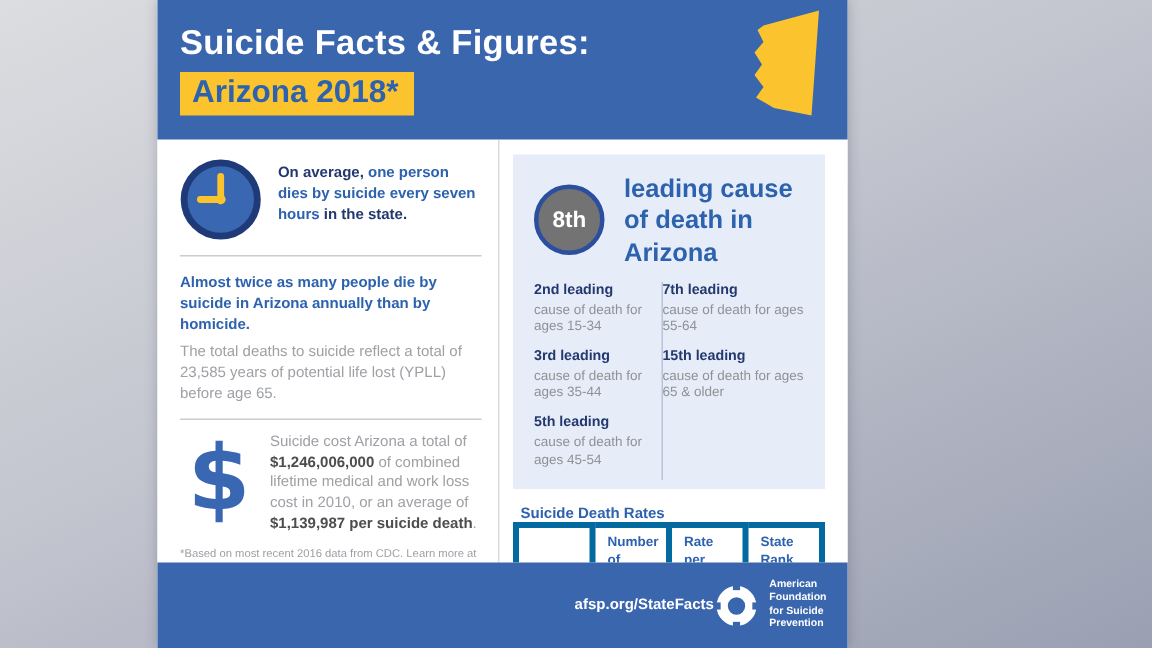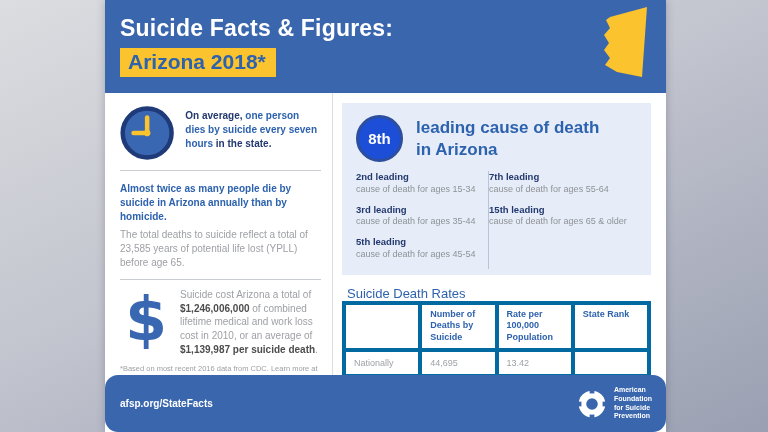--- a/index.html
+++ b/index.html
@@ -3,21 +3,21 @@
 <meta charset="utf-8">
 <style>
   * { margin:0; padding:0; box-sizing:border-box; }
   html,body { width:768px; height:432px; overflow:hidden; }
   body {
     font-family:"Liberation Sans","DejaVu Sans",sans-serif;
     background:linear-gradient(155deg,#dcdde0 0%,#c3c5cf 45%,#9aa0b2 100%);
     position:relative;
   }
   .card {
-    position:absolute; left:105px; top:0; width:561px; height:432px;
+    position:absolute; left:105px; top:0; width:460px; height:432px;
     display:flex; flex-direction:column; background:#fff;
     box-shadow:0 0 8px rgba(40,45,70,.28);
   }
   
   .header { height:93px; background:var(--blue); position:relative; padding:15px 0 0 15px; flex:none; }
   .header h1 { color:#fff; font-size:23px; font-weight:bold; letter-spacing:.2px; }
   .chip {
     display:inline-block; margin-top:6px; background:var(--yellow);
     color:var(--blue_text); font-size:21px; font-weight:bold; padding:2px 10px 3px 8px;
   }
@@ -37,38 +37,38 @@
   .dollar { width:52px; flex:none; text-align:center; font-size:60px; font-weight:bold; color:#3a67b1; line-height:1.05; font-family:"DejaVu Sans",sans-serif; }
   .dollar-row .p-gray { width:146px; margin-top:0; }
   .b-dark { color:var(--bold_gray); font-weight:bold; }
   .footnote { font-size:7.5px; color:var(--gray_text); line-height:1.35; margin-top:7px; width:200px; }
   .footnote .fn-link { font-weight:bold; color:#6e6e70; }
   
   .panel { background:var(--panel_bg); padding:12px 14px 6px; }
   .panel-head { display:flex; align-items:center; gap:13px; margin-bottom:9px; }
   .badge {
     width:47px; height:47px; flex:none; border-radius:50%;
-    background:#1d4ed8; border:3px solid #2b4f9e; color:#fff;
+    background:#737373; border:3px solid #2b4f9e; color:#fff;
     font-weight:bold; font-size:15px; display:flex; align-items:center; justify-content:center;
   }
   .panel-title { font-size:17px; font-weight:bold; color:var(--blue_text); line-height:1.25; width:200px; }
   .panel-cols { display:flex; }
   .pcol { width:47%; }
   .pcol + .pcol { width:53%; border-left:1px solid #b9c4d8; padding-left:0; }
   .cause { margin-bottom:8px; }
   .cause .rank { font-size:9.5px; font-weight:bold; color:var(--navy); line-height:1.35; }
   .cause .desc { font-size:9px; color:#8f9296; line-height:1.3; }
-  .rates-title { font-size:13px; font-weight:normal; color:var(--blue_text); margin:11px 0 0 5px; }
+  .rates-title { font-size:10px; font-weight:bold; color:var(--blue_text); margin:11px 0 0 5px; }
   table.rates { width:100%; border-collapse:collapse; table-layout:fixed; }
   .rates th, .rates td { border:4px solid #0369a1; font-size:9px; text-align:left; vertical-align:top; padding:4px 6px 4px 8px; }
   .rates thead th { color:var(--blue_text); font-weight:bold; line-height:1.3; }
   .rates tr.hl-row td { background:var(--yellow); color:var(--navy); font-weight:bold; border-left-color:var(--yellow); border-right-color:var(--yellow); padding-top:5px; padding-bottom:5px; }
   .rates tr.plain-row td { color:#a0a2a7; padding-top:6px; padding-bottom:6px; }
   
-  .footer { height:57px; flex:none; background:var(--blue); display:flex; align-items:center; justify-content:space-between; padding:0 14px 0 15px;border-radius:13px; }
+  .footer { height:57px; flex:none; background:var(--blue); display:flex; align-items:center; justify-content:flex-end; padding:0 14px 0 15px; }
   .footer .url { color:#fff; font-size:10px; font-weight:bold; }
   .logo { display:flex; align-items:center; gap:7px; }
   .logo-text { color:#fff; font-size:7px; font-weight:bold; line-height:1.25; }
 </style>
 </head>
 <body>
 
 <div class="card">
 
   <div class="header">

